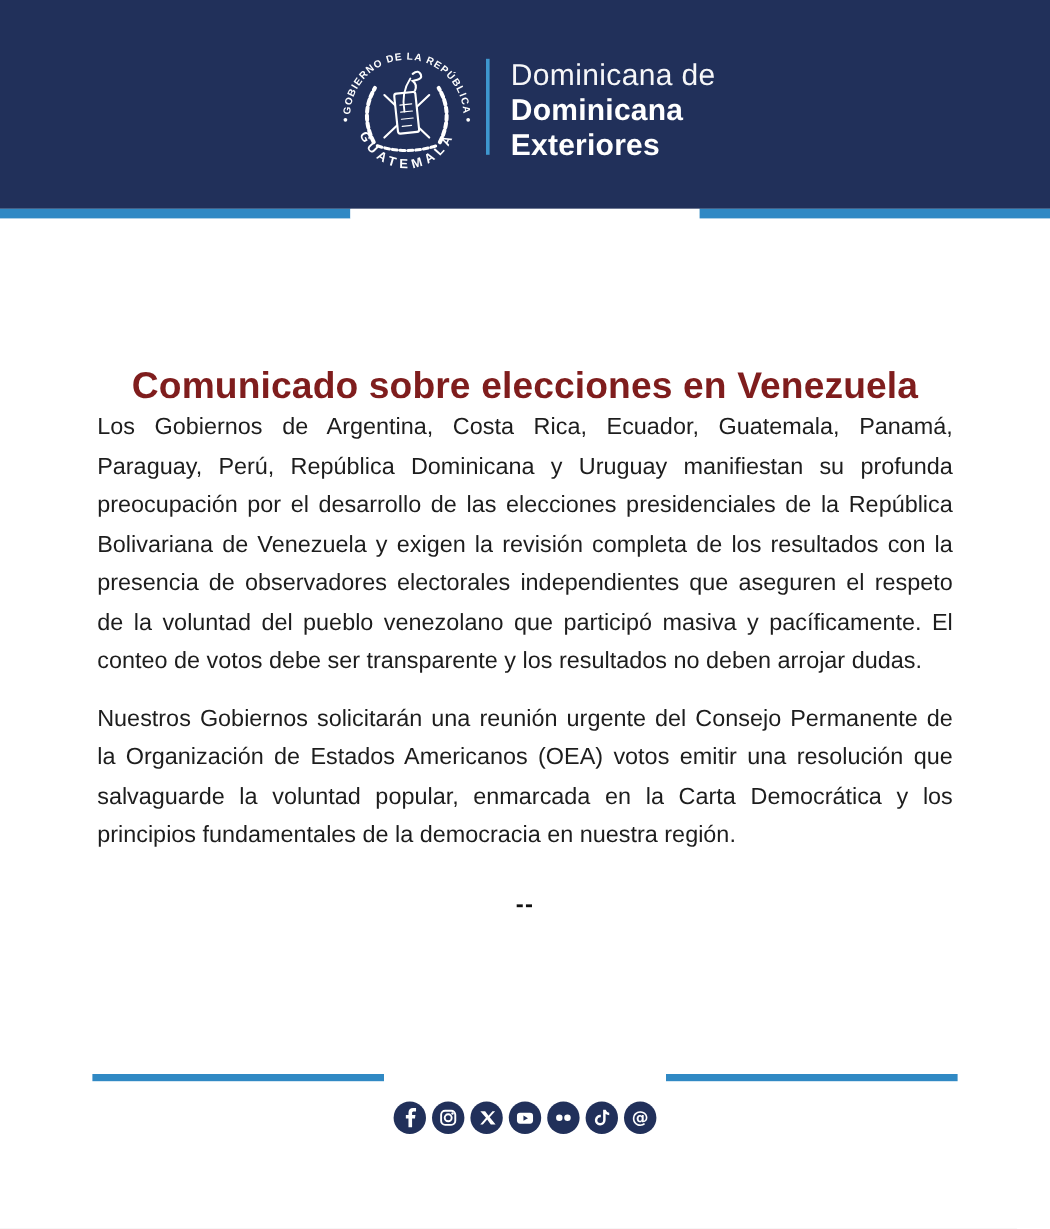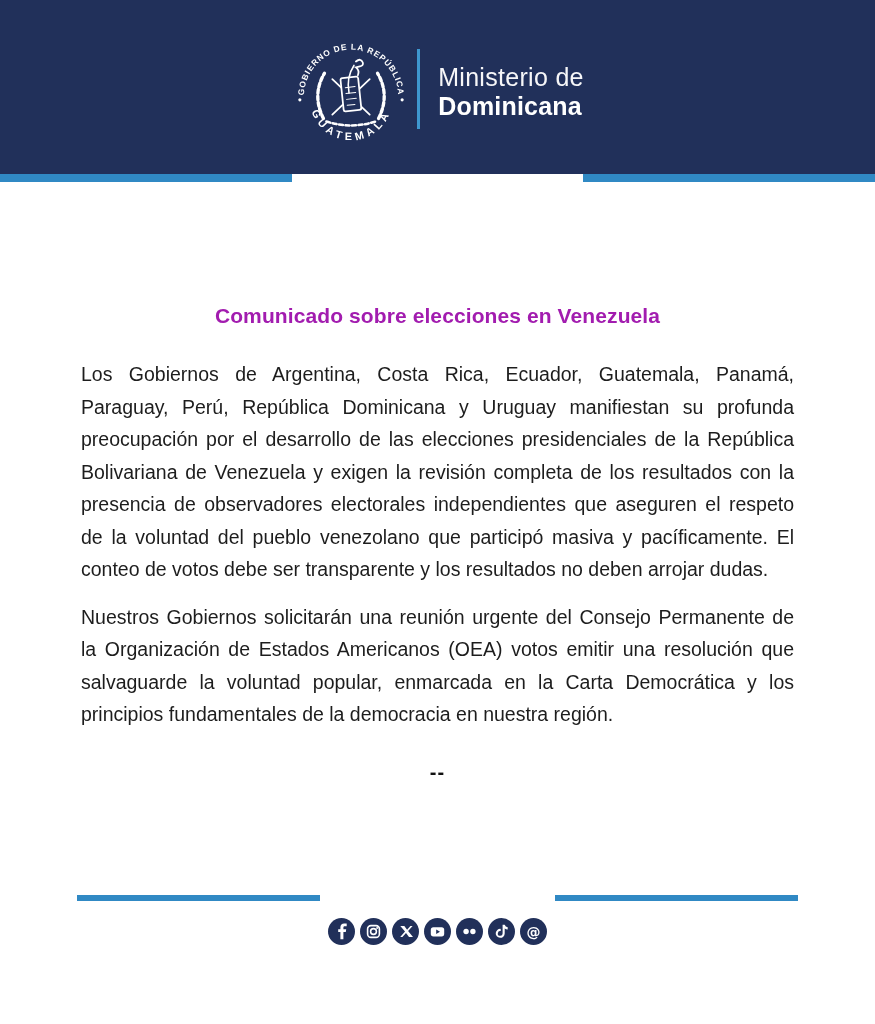--- a/index.html
+++ b/index.html
@@ -45,27 +45,26 @@
   .header-strip .seg-white      { width: 291px; background: #ffffff; }
   .header-strip .seg-blue-right { flex: 1;      background: #3089c4; }
 
   
   .doc {
     padding: 0 81px;
   }
   .doc-title {
     margin-top: 122px;
     text-align: center;
-    font-size: 21px;
+    font-size: 31px;
     font-weight: 700;
-    color: #a21caf;
+    color: #7f1d1d;
     letter-spacing: 0.1px;
   }
   .doc-paragraph {
-    margin-top: 30px;
     font-size: 19.5px;
     line-height: 32.5px;
     color: #1d1d1d;
     text-align: justify;
     text-justify: inter-word;
   }
   .doc-paragraph + .doc-paragraph { margin-top: 15px; }
   .doc-separator {
     margin-top: 30px;
     text-align: center;
@@ -156,22 +155,23 @@
           </g>
 
           <path d="M 66,30 q 5,-4 7,1 q 1,3 -3,4 l -4,1 q 4,3 2,8" stroke-width="1.8"></path>
           <path d="M 64,34 q -8,12 -5,28" stroke-width="1.6"></path>
         </g>
       </svg>
 
       <div class="header-divider"></div>
 
       <div class="ministry">
-        <div class="light">Ministerio de</div>
+        <div class="light">Dominicana de</div>
         <div class="bold">Dominicana</div>
+        <div class="bold">Exteriores</div>
       </div>
 
     </div>
   </div>
 
   <div class="header-strip">
     <div class="seg-blue-left"></div>
     <div class="seg-white"></div>
     <div class="seg-blue-right"></div>
   </div>

